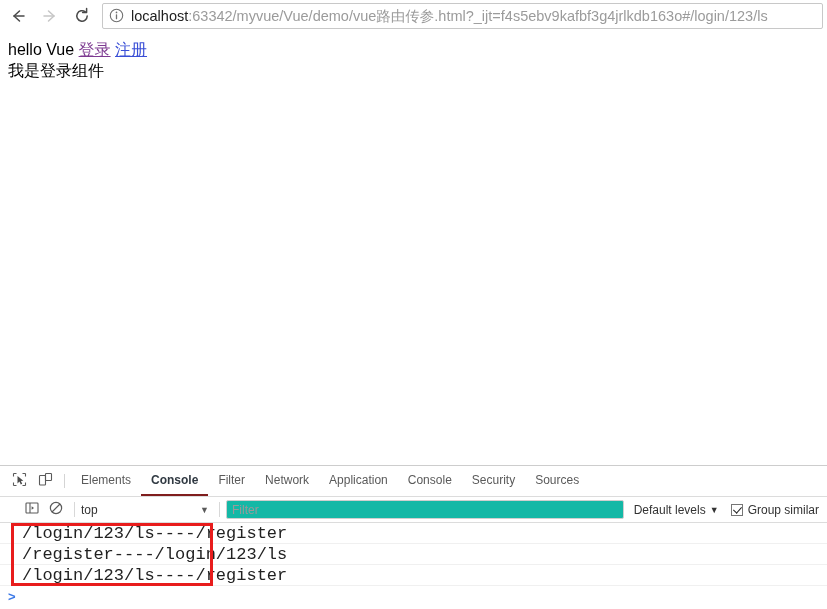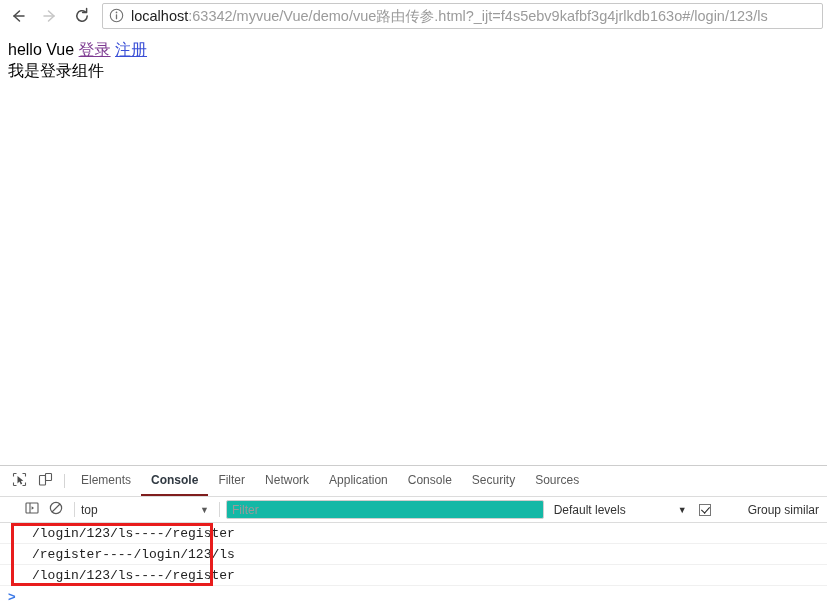--- a/index.html
+++ b/index.html
@@ -164,31 +164,29 @@
     font-family: "Liberation Sans", sans-serif;
     min-width: 40px;
   }
   .filter-input::placeholder { color: #9a9a9a; }
   .levels {
     display: flex; align-items: center;
     font-size: 12px; color: #333;
     margin-left: 10px;
     flex: 0 0 auto;
     white-space: nowrap;
-    gap: 48px;
   }
   .levels .caret { font-size: 9px; margin-left: 4px; }
   .group-similar {
     display: flex; align-items: center;
     font-size: 12px; color: #333;
     margin-left: 12px;
     margin-right: 8px;
     flex: 0 0 auto;
     white-space: nowrap;
-    gap: 32px;
   }
   .gs-check {
     width: 12px; height: 12px;
     border: 1px solid #767676;
     background: #fff;
     margin-right: 5px;
     position: relative;
     flex: 0 0 auto;
   }
   .gs-check::after {
@@ -205,23 +203,23 @@
     position: relative;
     height: 86px;
     background: #ffffff;
     overflow: hidden;
   }
   .console-row {
     height: 21px;
     display: flex;
     align-items: center;
     border-bottom: 1px solid #f0f0f0;
-    padding-left: 32px;
+    padding-left: 22px;
     font-family: "Liberation Mono", monospace;
-    font-size: 13px;
+    font-size: 17px;
     color: #222222;
     white-space: pre;
   }
   .prompt-row {
     height: 21px;
     display: flex;
     align-items: center;
     padding-left: 8px;
   }
   .prompt-chevron {

